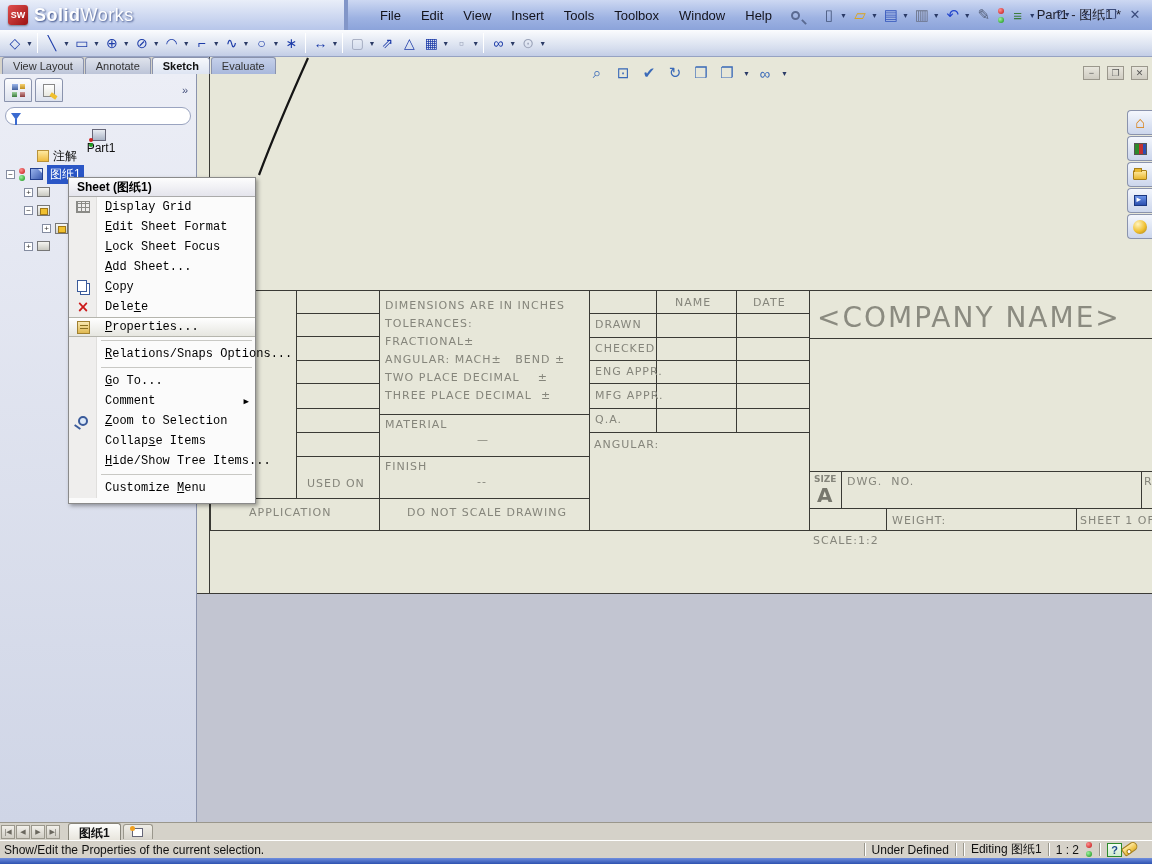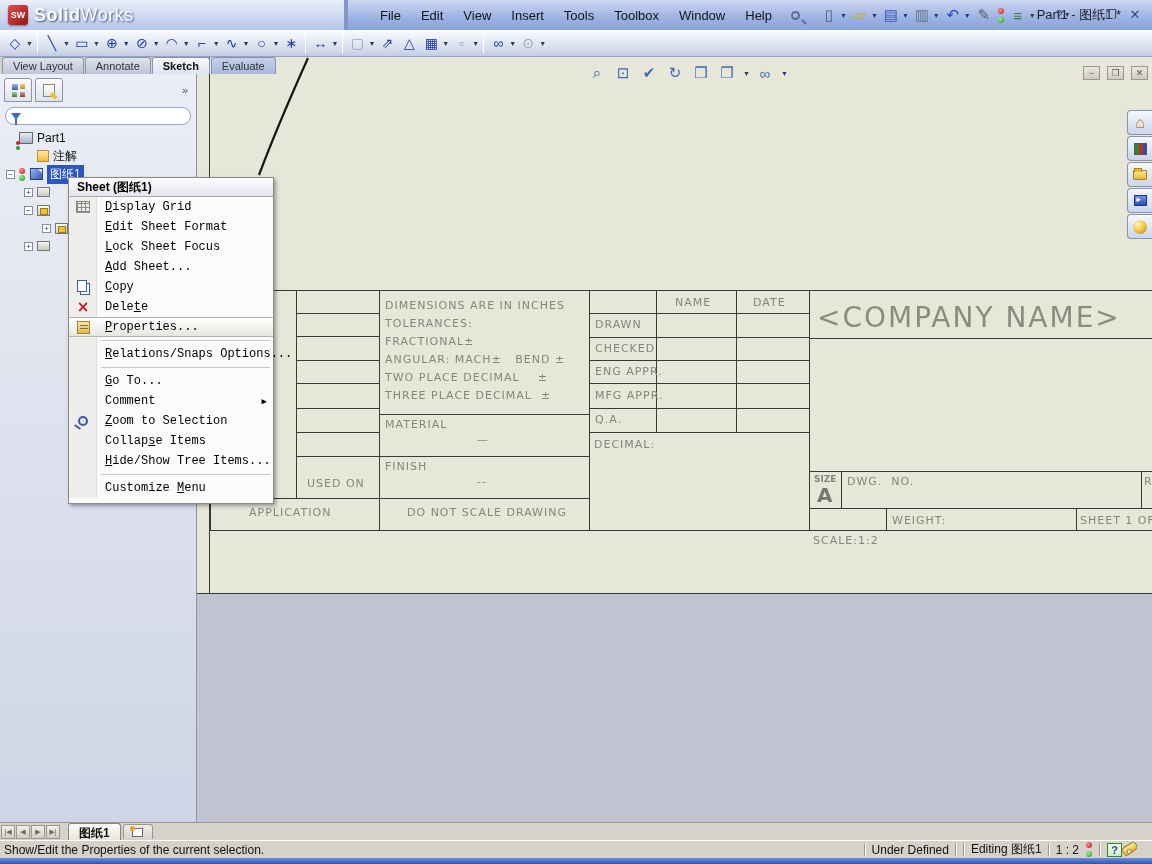--- a/index.html
+++ b/index.html
@@ -111,21 +111,21 @@
     border-radius:4px 0 0 4px;display:flex;align-items:center;justify-content:center;}
   .tp-home{color:#d97800;font-size:16px;font-weight:bold;}
   .tp-lib{width:13px;height:12px;background:linear-gradient(90deg,#2c8a2c 0 4px,#c03030 4px 8px,#2c50b0 8px 13px);border:1px solid #555;}
   .tp-folder{width:14px;height:10px;background:linear-gradient(#ffe9a0,#e8b830);border:1px solid #a88018;border-radius:1px;position:relative;}
   .tp-folder::before{content:"";position:absolute;left:0;top:-3px;width:6px;height:3px;background:#e8b830;border:1px solid #a88018;border-bottom:none;}
   .tp-palette{width:13px;height:11px;background:linear-gradient(#6c94e8,#2c50b0);border:1px solid #1c3880;position:relative;}
   .tp-palette::after{content:"▸";position:absolute;left:2px;top:-2px;color:#fff;font-size:9px;}
   .tp-ball{width:14px;height:14px;border-radius:50%;background:radial-gradient(circle at 35% 30%,#fff4c0,#f0c030 55%,#a07810);}
 
   
-  .ctxmenu{position:absolute;left:68px;top:177px;width:206px;background:#fbfbfb;
+  .ctxmenu{position:absolute;left:68px;top:177px;width:188px;background:#fbfbfb;
     border:1px solid #8a8a8a;box-shadow:2px 2px 4px rgba(0,0,0,.35);z-index:20;padding-bottom:5px;}
   .ctxhdr{height:19px;background:linear-gradient(#fdfdfd,#e4e4ec);border-bottom:1px solid #aaa;
     font-size:12px;font-weight:bold;color:#000;display:flex;align-items:center;padding-left:8px;
     font-family:"Liberation Sans",sans-serif;}
   .ctxbody{position:relative;}
   .iconstrip{position:absolute;left:0;top:0;bottom:0;width:28px;background:#efeeed;border-right:1px solid #e0dfdd;}
   .mitem{position:relative;display:flex;align-items:center;height:20px;
     font-family:"Liberation Mono",monospace;font-size:12px;color:#000;}
   .mitem .micon{width:28px;flex:none;display:flex;align-items:center;justify-content:center;z-index:1;}
   .mitem .mlabel{margin-left:8px;white-space:pre;z-index:1;}
@@ -366,21 +366,21 @@
     <div class="tbl" style="left:188px;top:240px;line-height:18px;" id="tolblock"><div>DIMENSIONS ARE IN INCHES</div><div>TOLERANCES:</div><div>FRACTIONAL±</div><div>ANGULAR: MACH±   BEND ±</div><div>TWO PLACE DECIMAL    ±</div><div>THREE PLACE DECIMAL  ±</div></div>
     <div class="tbl" style="left:478px;top:239px;">NAME</div>
     <div class="tbl" style="left:556px;top:239px;">DATE</div>
     <div id="approvals">
         <div class="tbl" style="left: 398px; top: 261px;">DRAWN</div>
         <div class="tbl" style="left: 398px; top: 285px;">CHECKED</div>
         <div class="tbl" style="left: 398px; top: 308px;">ENG APPR.</div>
         <div class="tbl" style="left: 398px; top: 332px;">MFG APPR.</div>
         <div class="tbl" style="left: 398px; top: 356px;">Q.A.</div>
       </div>
-    <div class="tbl" style="left:397px;top:381px;">DECIMAL:</div>
+    <div class="tbl" style="left:397px;top:381px;">ANGULAR:</div>
     <div class="tbl company" style="left:620px;top:244px;">&lt;COMPANY NAME&gt;</div>
     <div class="tbl small9" style="left:617px;top:417px;font-weight:bold;">SIZE</div>
     <div class="tbl sizeA" style="left:620px;top:426px;">A</div>
     <div class="tbl" style="left:650px;top:418px;">DWG.  NO.</div>
     <div class="tbl" style="left:947px;top:418px;width:9px;overflow:hidden;">REV</div>
     <div class="tbl" style="left:616px;top:477px;text-align:right;">SCALE:1:2</div>
     <div class="tbl" style="left:695px;top:457px;">WEIGHT:</div>
     <div class="tbl" style="left:883px;top:457px;">SHEET 1 OF 1</div>
     <div class="tbl" style="left:188px;top:361px;text-align:center;">MATERIAL</div>
     <div class="tbl" style="left:280px;top:376px;">—</div>
@@ -432,21 +432,21 @@
         </div>
       <div class="ptab">
           <div class="ic-ptab"></div>
         </div>
       <div class="chev">»</div>
     </div>
     <div class="filterbox">
       <div class="funnel"></div>
     </div>
     <div class="tree" id="tree">
-        <div class="trow" style="padding-left: 6px;">
+        <div class="trow" style="padding-left: 6px; flex-direction: column;">
           <span style="width: 13px; flex: 0 0 auto;"></span>
           <span class="ti ti-part"></span>
           <span>Part1</span>
         </div>
         <div class="trow" style="padding-left: 24px;">
           <span style="width: 13px; flex: 0 0 auto;"></span>
           <span class="ti ti-note"></span>
           <span>注解</span>
         </div>
         <div class="trow" style="padding-left: 6px;">

